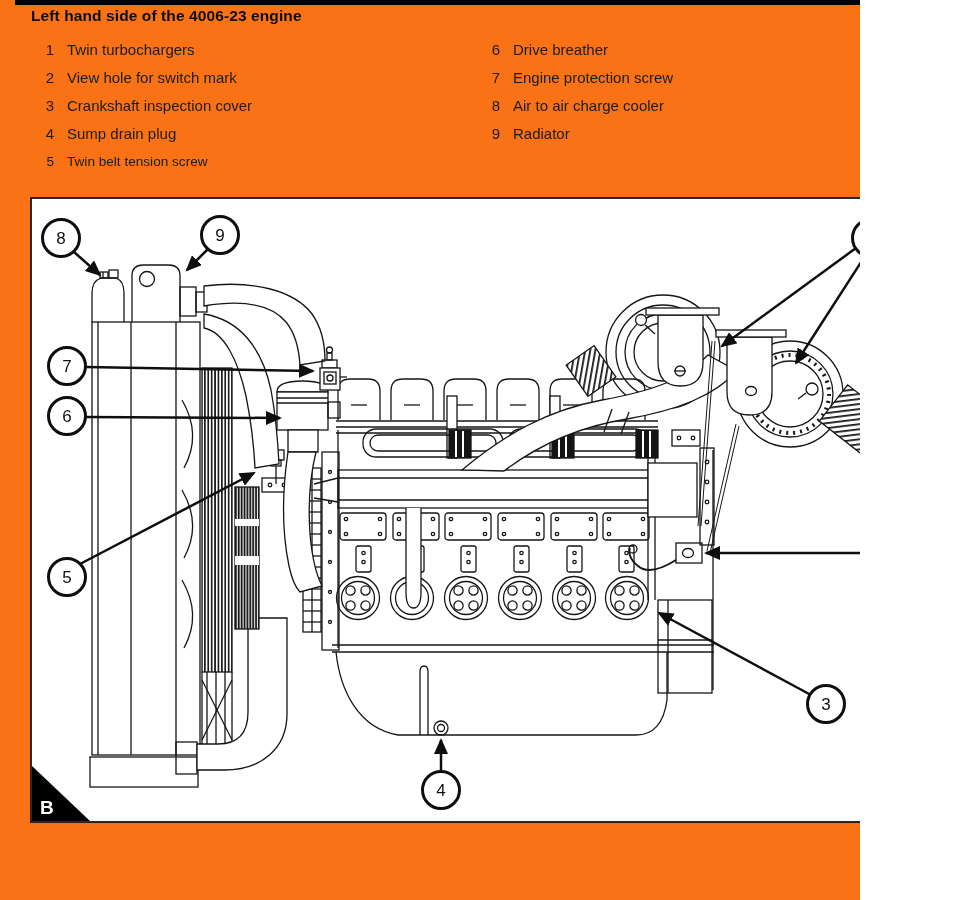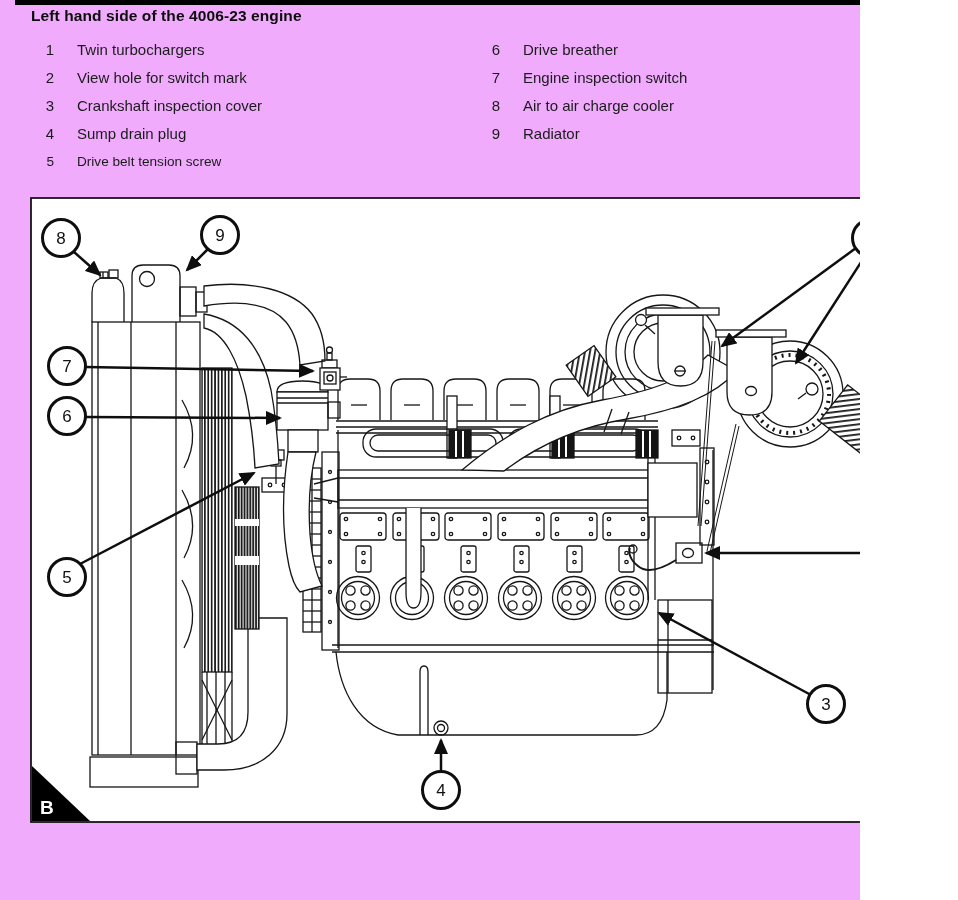--- a/index.html
+++ b/index.html
@@ -1,26 +1,26 @@
 <!DOCTYPE html>
 <html><head>
 <meta charset="utf-8">
 <style>
   html,body{margin:0;padding:0;background:#fff;}
-  .page{position:relative;width:860px;height:900px;background:#f0abfc;
+  .page{position:relative;width:860px;height:900px;background:#f97316;
         font-family:"Liberation Sans",sans-serif;color:#1b1b1b;overflow:hidden;}
   .top-rule{position:absolute;left:15px;top:0;width:936px;height:4.5px;background:#000;}
   .title{position:absolute;left:31px;top:7px;margin:0;font-size:15.5px;font-weight:bold;color:#0d0d0d;
          letter-spacing:.1px;}
   .legend{position:absolute;top:41px;}
   .legend-left{left:40px;}
   .legend-right{left:486px;}
   .legend-row{display:flex;align-items:flex-start;height:28px;font-size:15px;line-height:17px;}
   .legend-num{width:14px;text-align:right;flex:0 0 auto;}
-  .legend-label{margin-left:23px;white-space:nowrap;}
+  .legend-label{margin-left:13px;white-space:nowrap;}
   .legend-left .legend-row:nth-child(5){font-size:13.6px;}
   .figure{position:absolute;left:0;top:0;width:958px;height:900px;}
   .figure svg{display:block;}
   svg text{font-family:"Liberation Sans",sans-serif;}
   .callout-num{font-size:17px;fill:#111;}
   .fig-code{font-size:12.5px;fill:#3a3a3a;}
   .corner-letter{font-size:19px;font-weight:bold;fill:#fff;}
 </style>
 </head>
 <body>
@@ -43,32 +43,32 @@
     <div class="legend-row">
       <span class="legend-num">3</span>
       <span class="legend-label">Crankshaft inspection cover</span>
     </div>
     <div class="legend-row">
       <span class="legend-num">4</span>
       <span class="legend-label">Sump drain plug</span>
     </div>
     <div class="legend-row">
       <span class="legend-num">5</span>
-      <span class="legend-label">Drive belt tension screw</span>
+      <span class="legend-label">Twin belt tension screw</span>
     </div>
   </div>
 
   <div class="legend legend-right">
     <div class="legend-row">
       <span class="legend-num">6</span>
       <span class="legend-label">Drive breather</span>
     </div>
     <div class="legend-row">
       <span class="legend-num">7</span>
-      <span class="legend-label">Engine inspection switch</span>
+      <span class="legend-label">Engine protection screw</span>
     </div>
     <div class="legend-row">
       <span class="legend-num">8</span>
       <span class="legend-label">Air to air charge cooler</span>
     </div>
     <div class="legend-row">
       <span class="legend-num">9</span>
       <span class="legend-label">Radiator</span>
     </div>
   </div>

